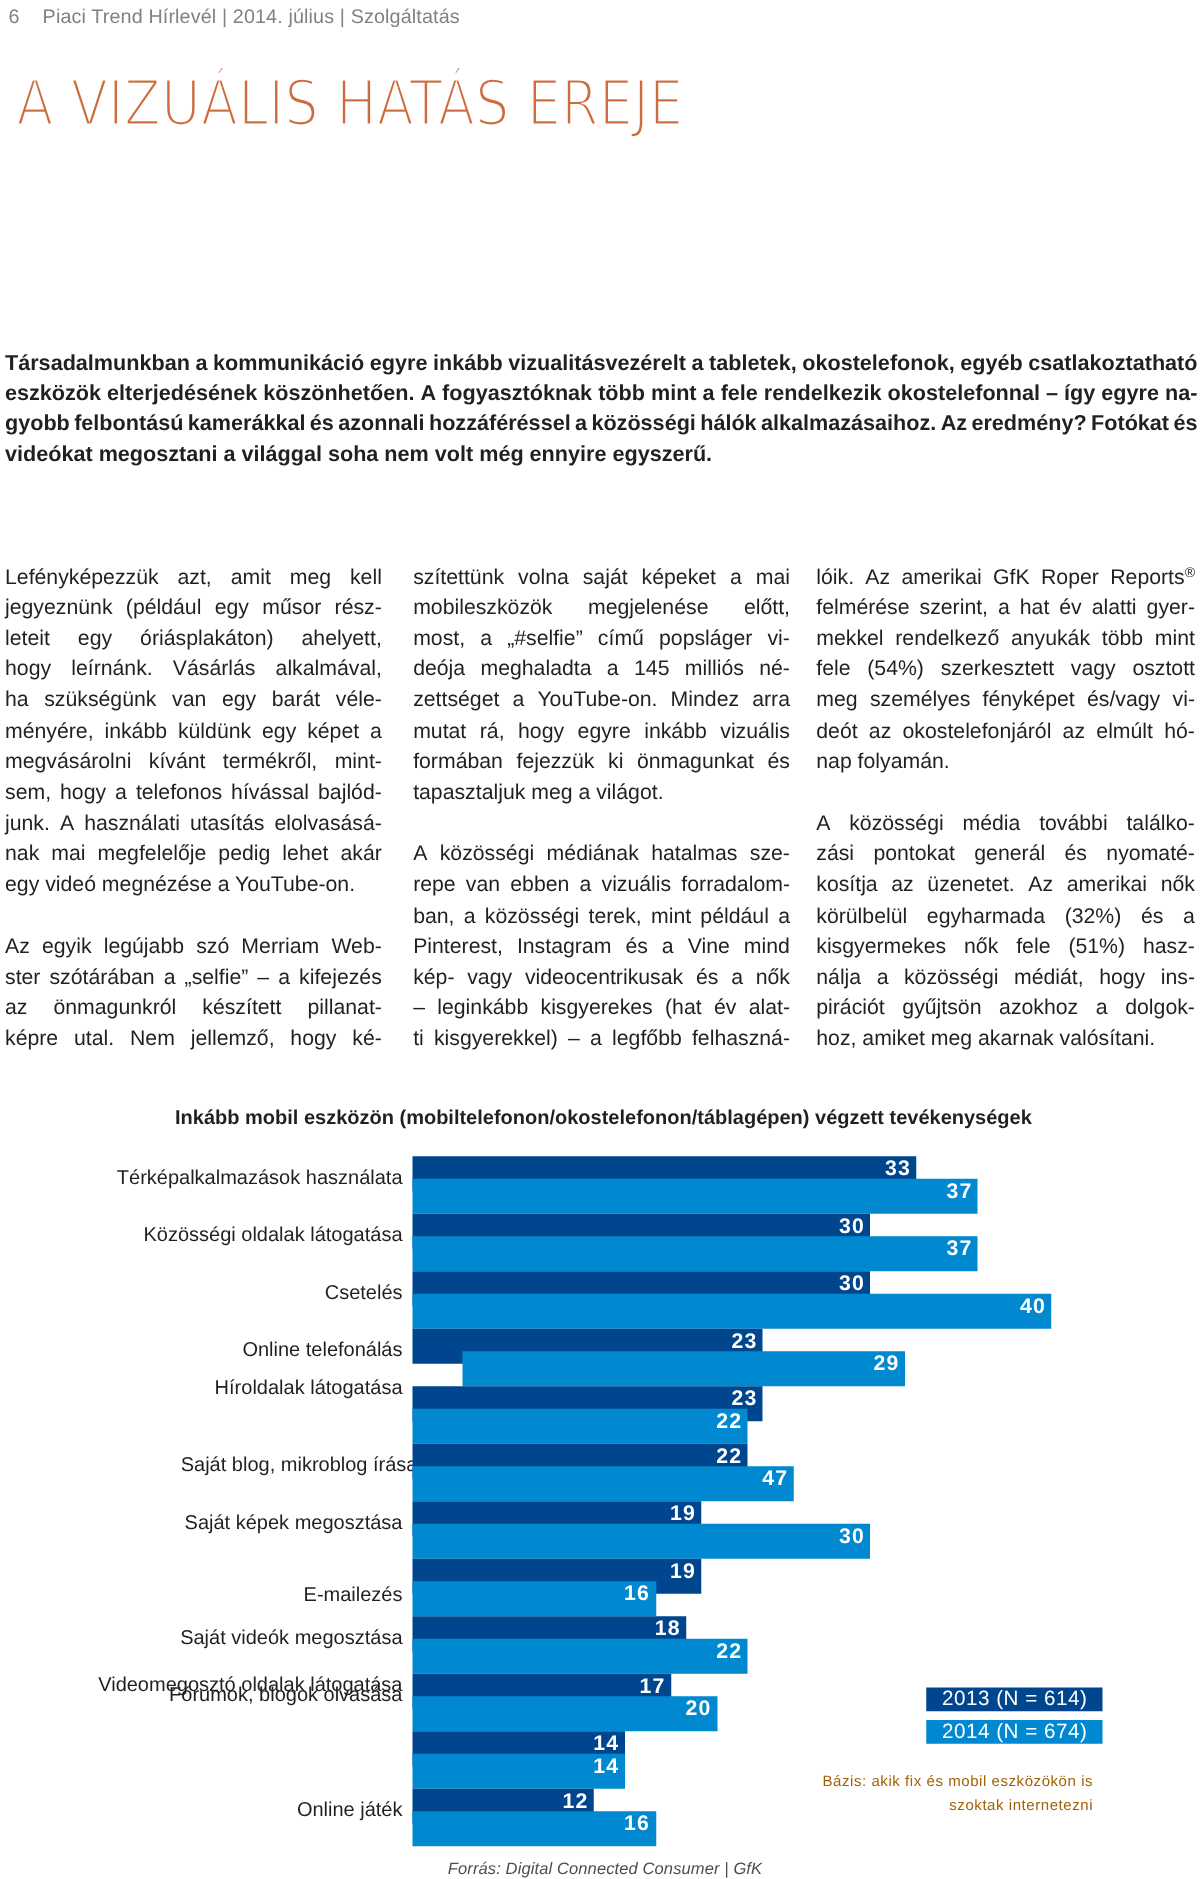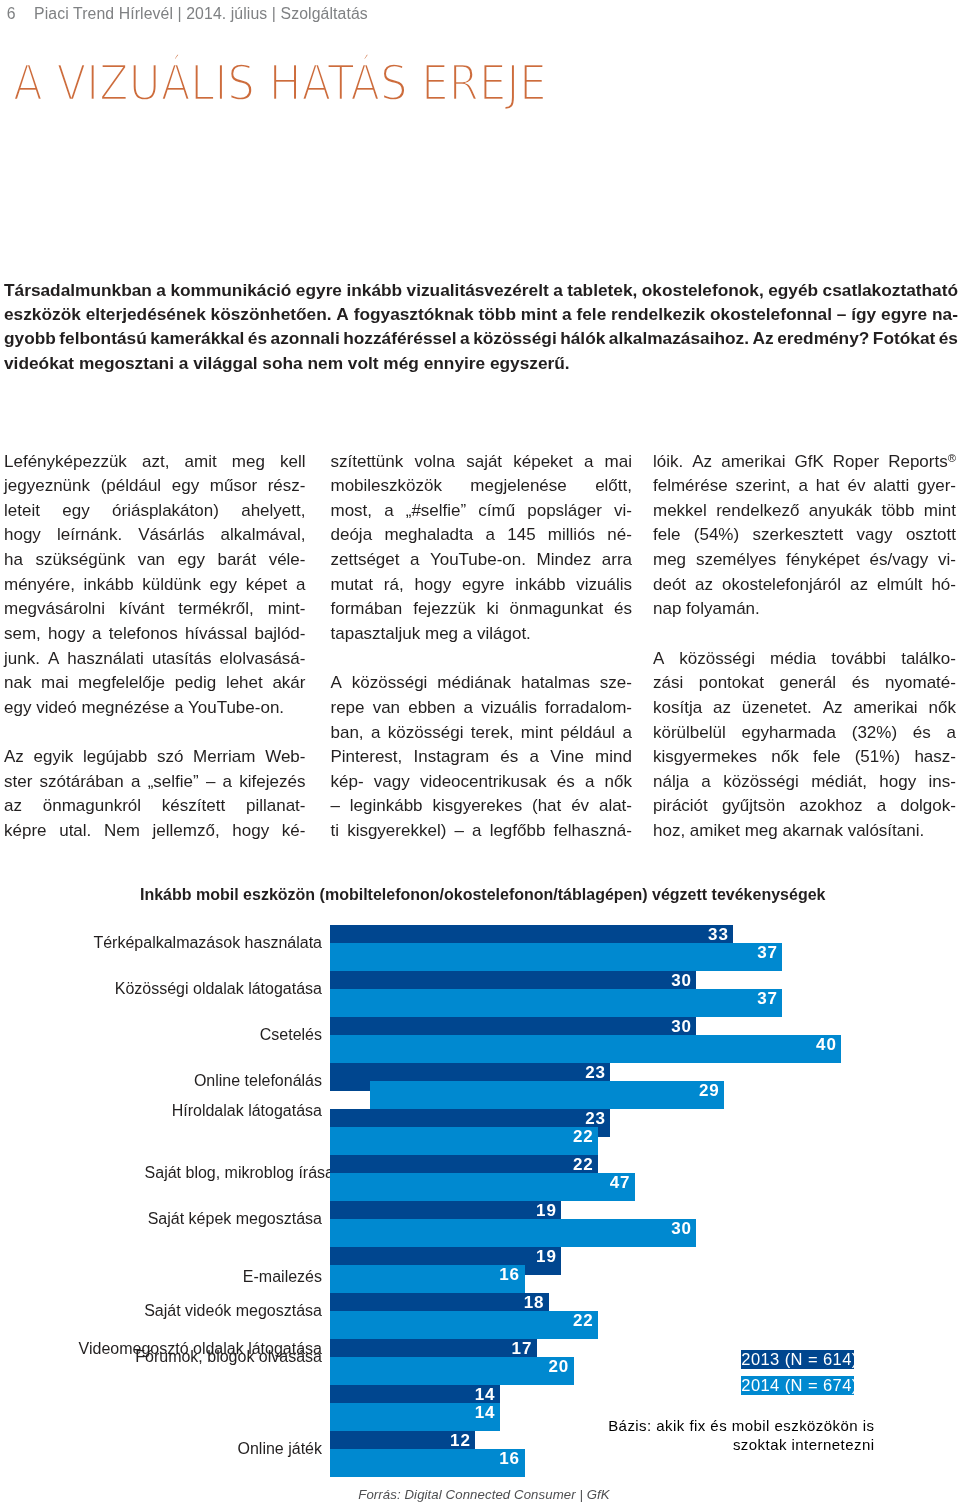--- a/index.html
+++ b/index.html
@@ -43,28 +43,28 @@
                font-weight:bold;color:#221f1f;white-space:nowrap;}
   .cat-label{position:absolute;left:0;width:322px;font-size:16px;color:#221f1f;
              white-space:nowrap;text-align:right;height:18px;line-height:18px;}
   .bar{position:absolute;height:28px;}
   .bar .v{position:absolute;right:4.6px;top:1.4px;bottom:0;
           color:#ffffff;font-size:17px;font-weight:bold;
           letter-spacing:0.9px;line-height:18.2px;}
   .b13{background:#00468f;}
   .b14{background:#0089d0;}
 
-  .legend-item{position:absolute;left:741.3px;width:113px;height:19px;
+  .legend-item{position:absolute;left:741.3px;width:141px;height:19px;
                color:#ffffff;font-size:16.5px;text-align:center;line-height:19.6px;
                letter-spacing:0.42px;white-space:nowrap;}
   .l13{top:1349.8px;background:#00468f;}
   .l14{top:1375.8px;background:#0089d0;}
 
   .note{position:absolute;left:470px;top:1415.5px;width:404.5px;
-        font-size:15px;color:#000000;text-align:right;line-height:19.2px;
+        font-size:12px;color:#a16207;text-align:right;line-height:19.2px;
         letter-spacing:0.45px;}
   .note .nl{white-space:nowrap;}
   .source{position:absolute;left:4px;top:1486.5px;width:960px;
           font-size:13.2px;font-style:italic;color:#4d4e50;text-align:center;
           letter-spacing:0.1px;}
 </style>
 </head>
 <body>
 
 <div class="page">

